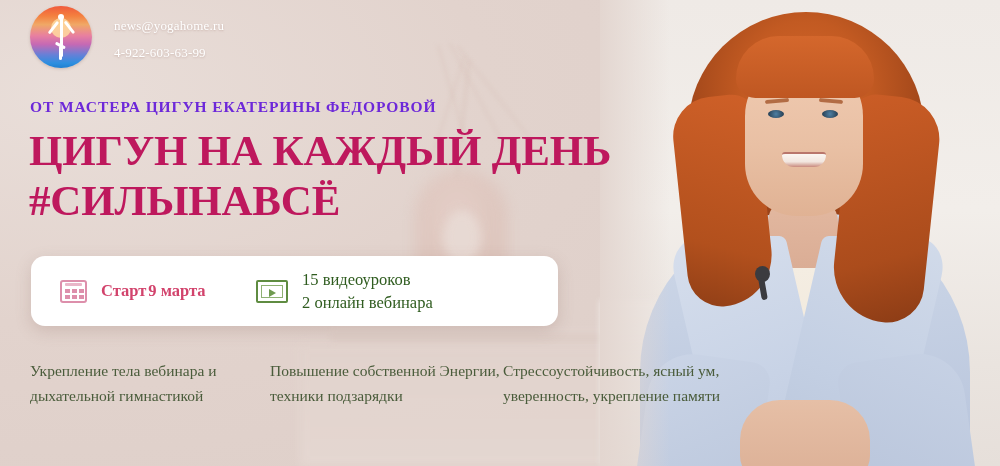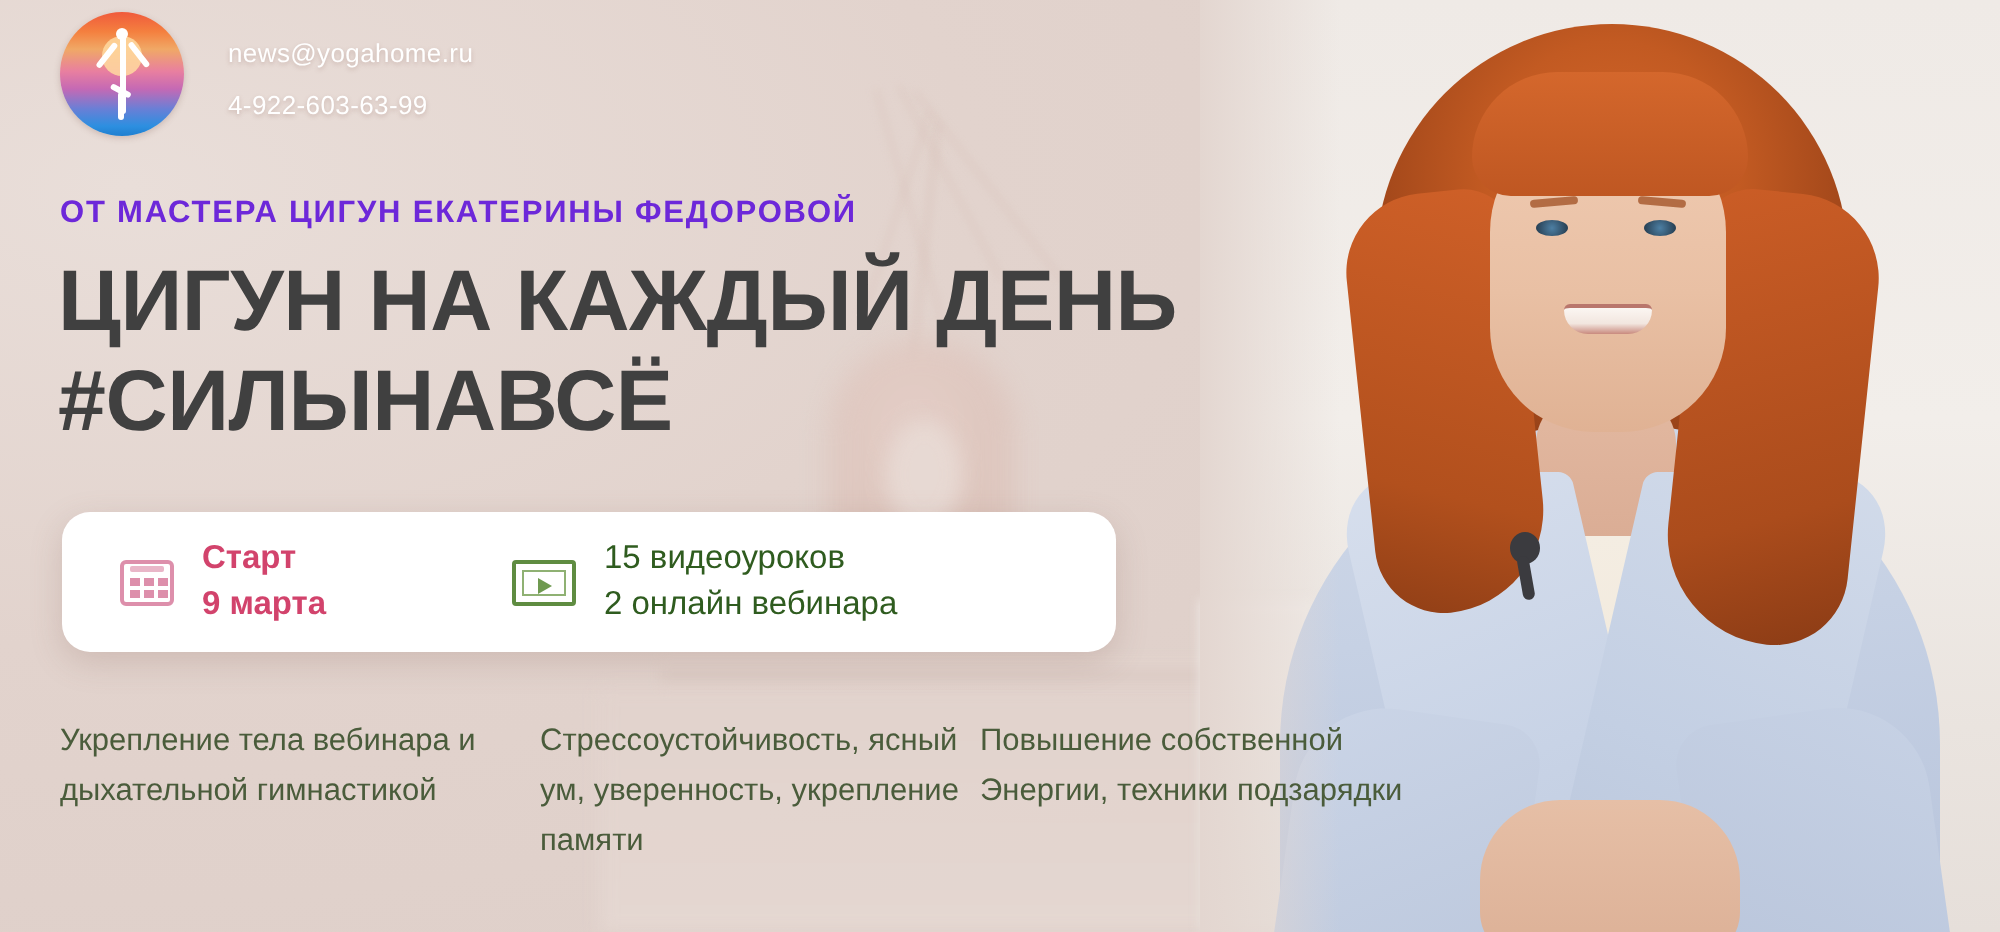--- a/index.html
+++ b/index.html
@@ -212,21 +212,21 @@
     border-radius: 20px 46px 0 0;
     background: linear-gradient(210deg, #c7d2e5 0%, #b9c5db 100%);
     transform: rotate(-8deg);
   }
   .soft-blend {
     position: absolute; left: 600px; top: 0; width: 70px; height: 466px;
     background: linear-gradient(90deg, #e3d6d0 0%, rgba(227,214,208,0) 100%);
   }
 
   
-  .content { position: absolute; inset: 0; }
+  .content { position: absolute; inset: 0; font-family: Liberation Serif, serif; }
 
   
   .header { position: absolute; left: 30px; top: 6px; display: flex; align-items: center; gap: 22px; }
   .logo {
     width: 62px; height: 62px; border-radius: 50%;
     background: linear-gradient(180deg, #f05a3c 0%, #f4803f 16%, #f0a866 30%,
                 #e87fa0 48%, #c569b4 62%, #6a7fd6 78%, #2d8fe0 92%, #1f7fd0 100%);
     position: relative; overflow: hidden; flex: 0 0 auto;
     box-shadow: 0 1px 3px rgba(120,80,70,.25);
   }
@@ -265,21 +265,21 @@
 
   
   .eyebrow {
     position: absolute; left: 30px; top: 98px;
     font-size: 15.5px; font-weight: 700; letter-spacing: .9px;
     color: #6d28d9; text-transform: uppercase;
   }
   .headline {
     position: absolute; left: 29px; top: 126px;
     font-size: 43px; line-height: 1.17; font-weight: 700;
-    color: #404040; letter-spacing: -.2px; text-transform: uppercase;
+    color: #be185d; letter-spacing: -.2px; text-transform: uppercase;
     margin: 0;
   }
   .headline .l2 { display: block; }
 
   
   .card {
     position: absolute; left: 31px; top: 256px;
     width: 527px; height: 70px;
     background: #ffffff; border-radius: 14px;
     box-shadow: 0 5px 16px rgba(135,100,92,.22);
@@ -313,21 +313,21 @@
     border: 1px solid #8fb173;
   }
   .icon-video .play {
     position: absolute; left: 11px; top: 7px;
     width: 0; height: 0;
     border-left: 7px solid #6f9a50;
     border-top: 4.5px solid transparent;
     border-bottom: 4.5px solid transparent;
   }
 
-  .start-text { display: flex; flex-direction: column; gap: 2px; }
+  .start-text { display: flex; gap: 2px; }
   .start-text b, .start-text span {
     font-size: 16.5px; font-weight: 700; color: #d2436c; line-height: 1.25;
   }
   .video-text { display: flex; flex-direction: column; gap: 1px; }
   .video-text span {
     font-size: 16.5px; color: #2f5c1f; line-height: 1.3;
   }
 
   
   .benefits { position: absolute; left: 30px; top: 358px; width: 700px; display: flex; }
@@ -431,18 +431,18 @@
         <span class="video-text">
           <span>15 видеоуроков</span>
           <span>2 онлайн вебинара</span>
         </span>
       </div>
 
     </div>
 
     <div class="benefits">
       <div class="benefit b1">Укрепление тела вебинара и дыхательной гимнастикой</div>
+      <div class="benefit b2">Повышение собственной Энергии, техники подзарядки</div>
       <div class="benefit b3">Стрессоустойчивость, ясный ум, уверенность, укрепление памяти</div>
-      <div class="benefit b2">Повышение собственной Энергии, техники подзарядки</div>
     </div>
 
   </div>
 </div>
 
 </body></html>

